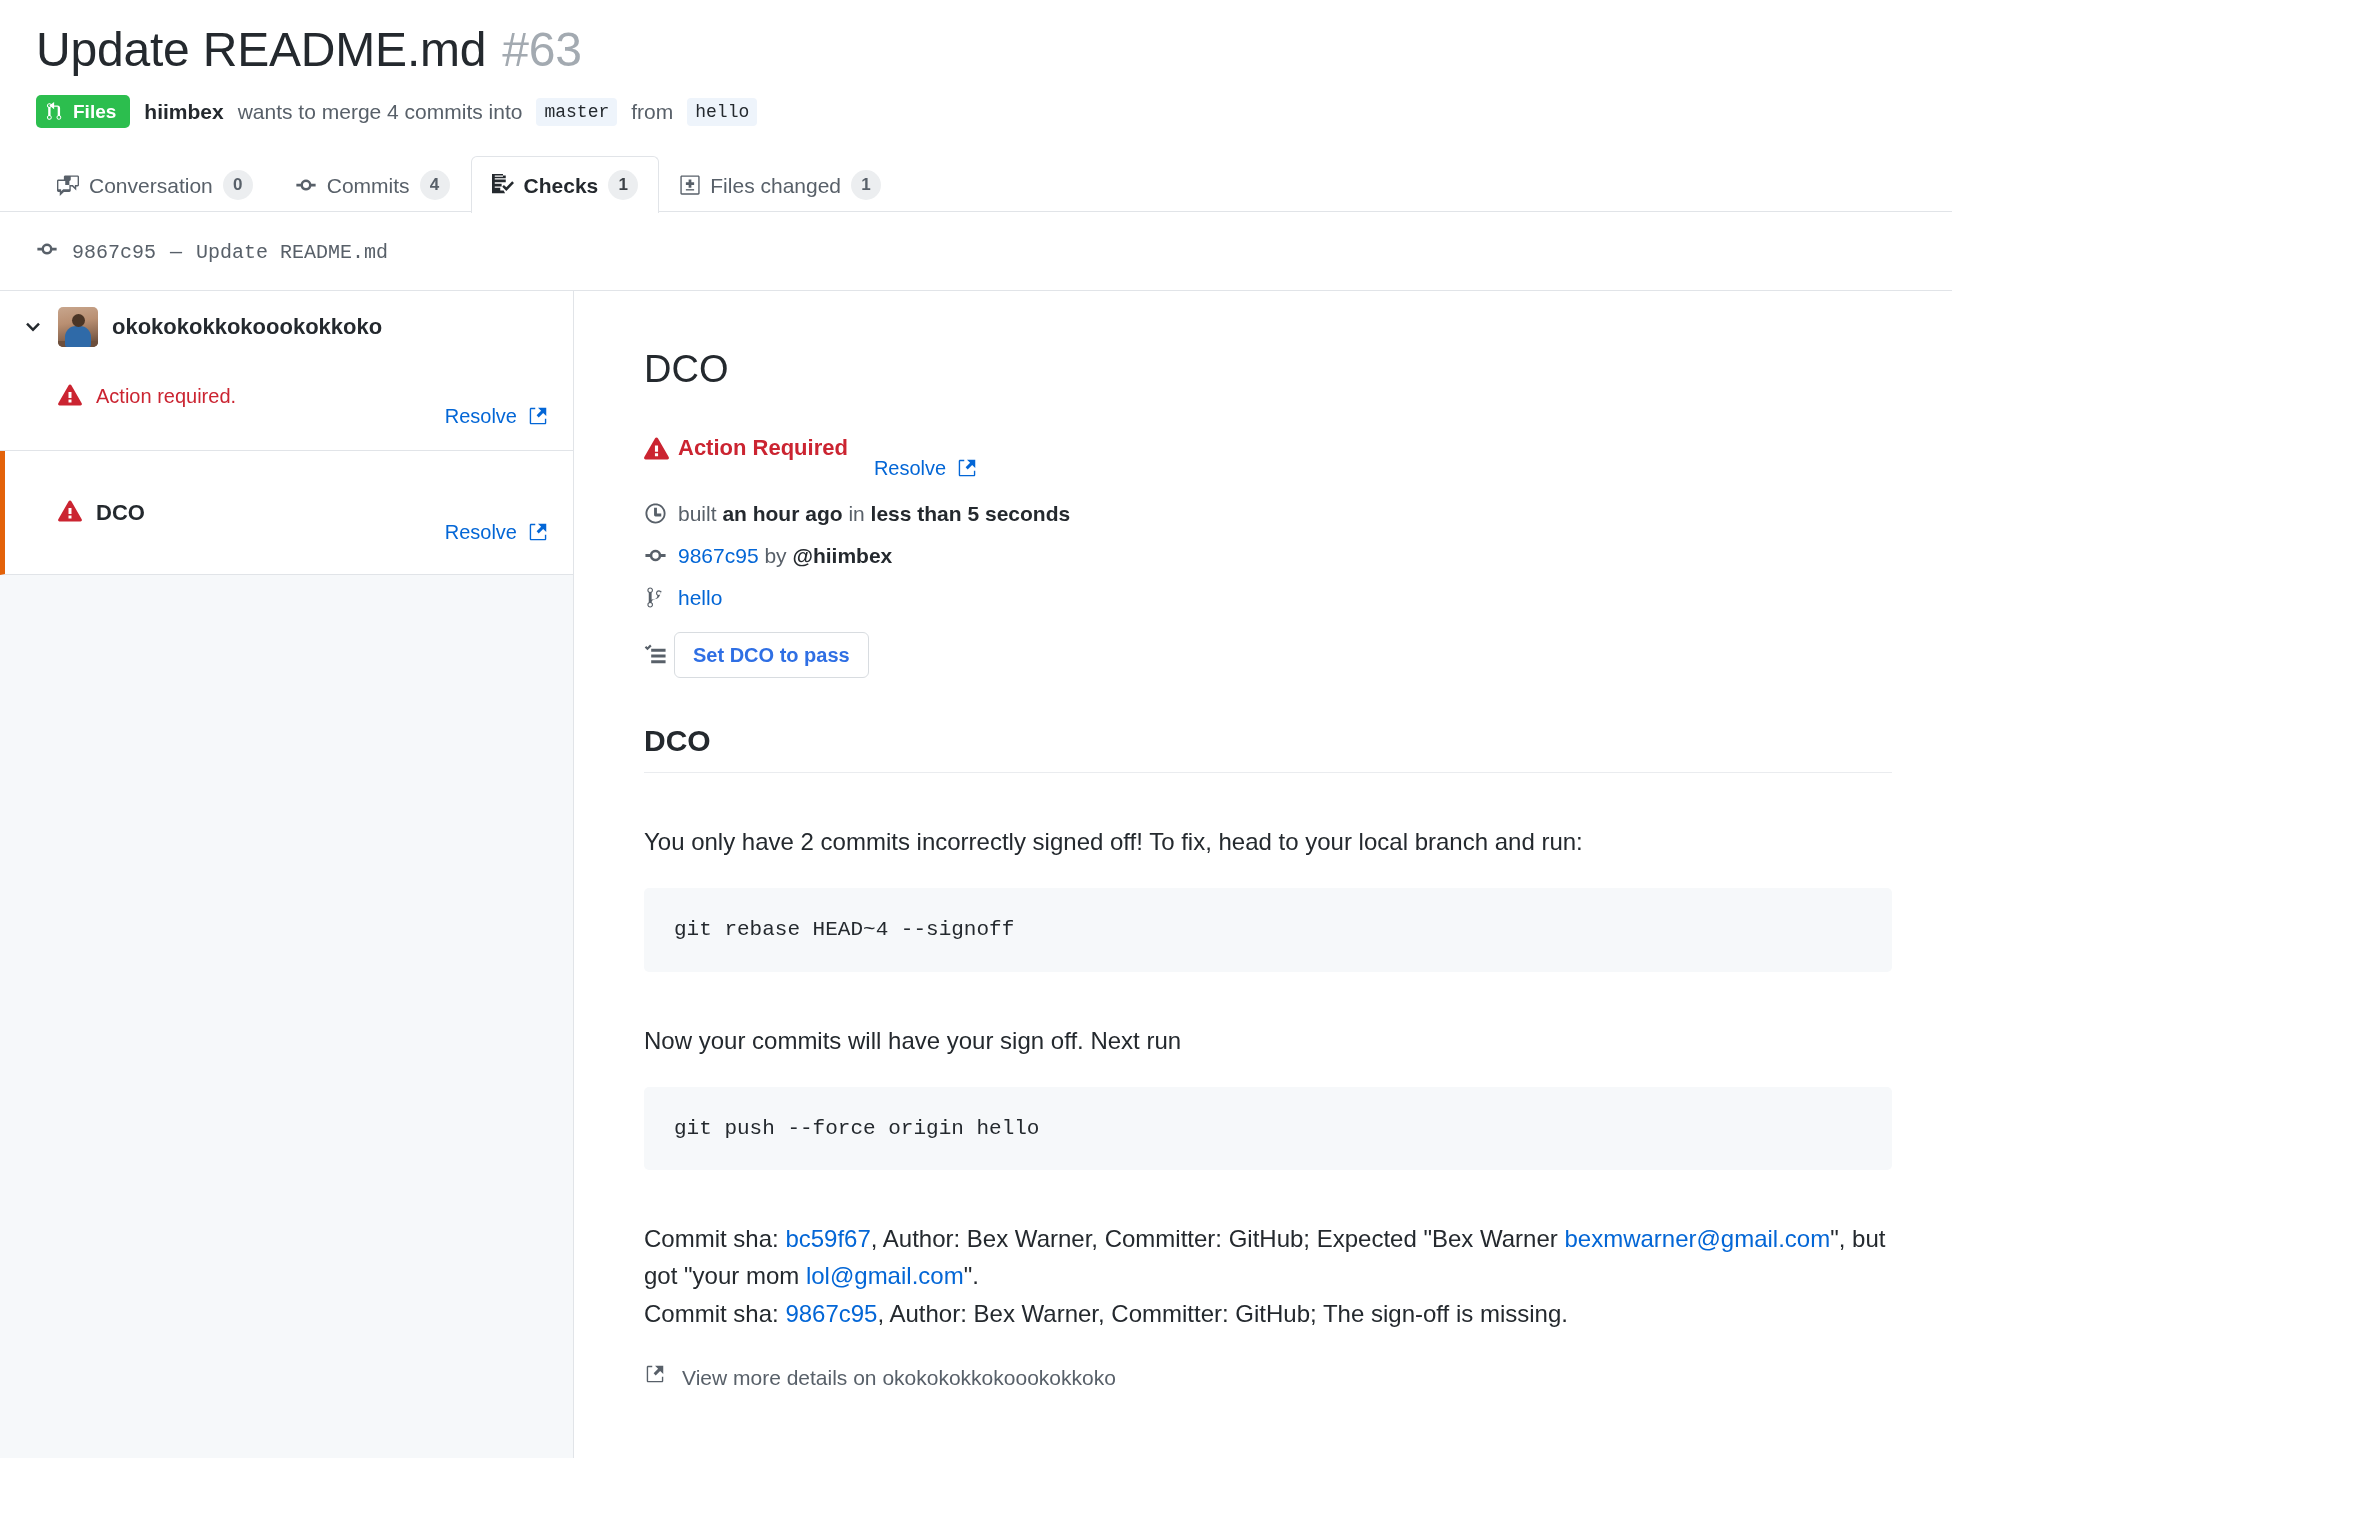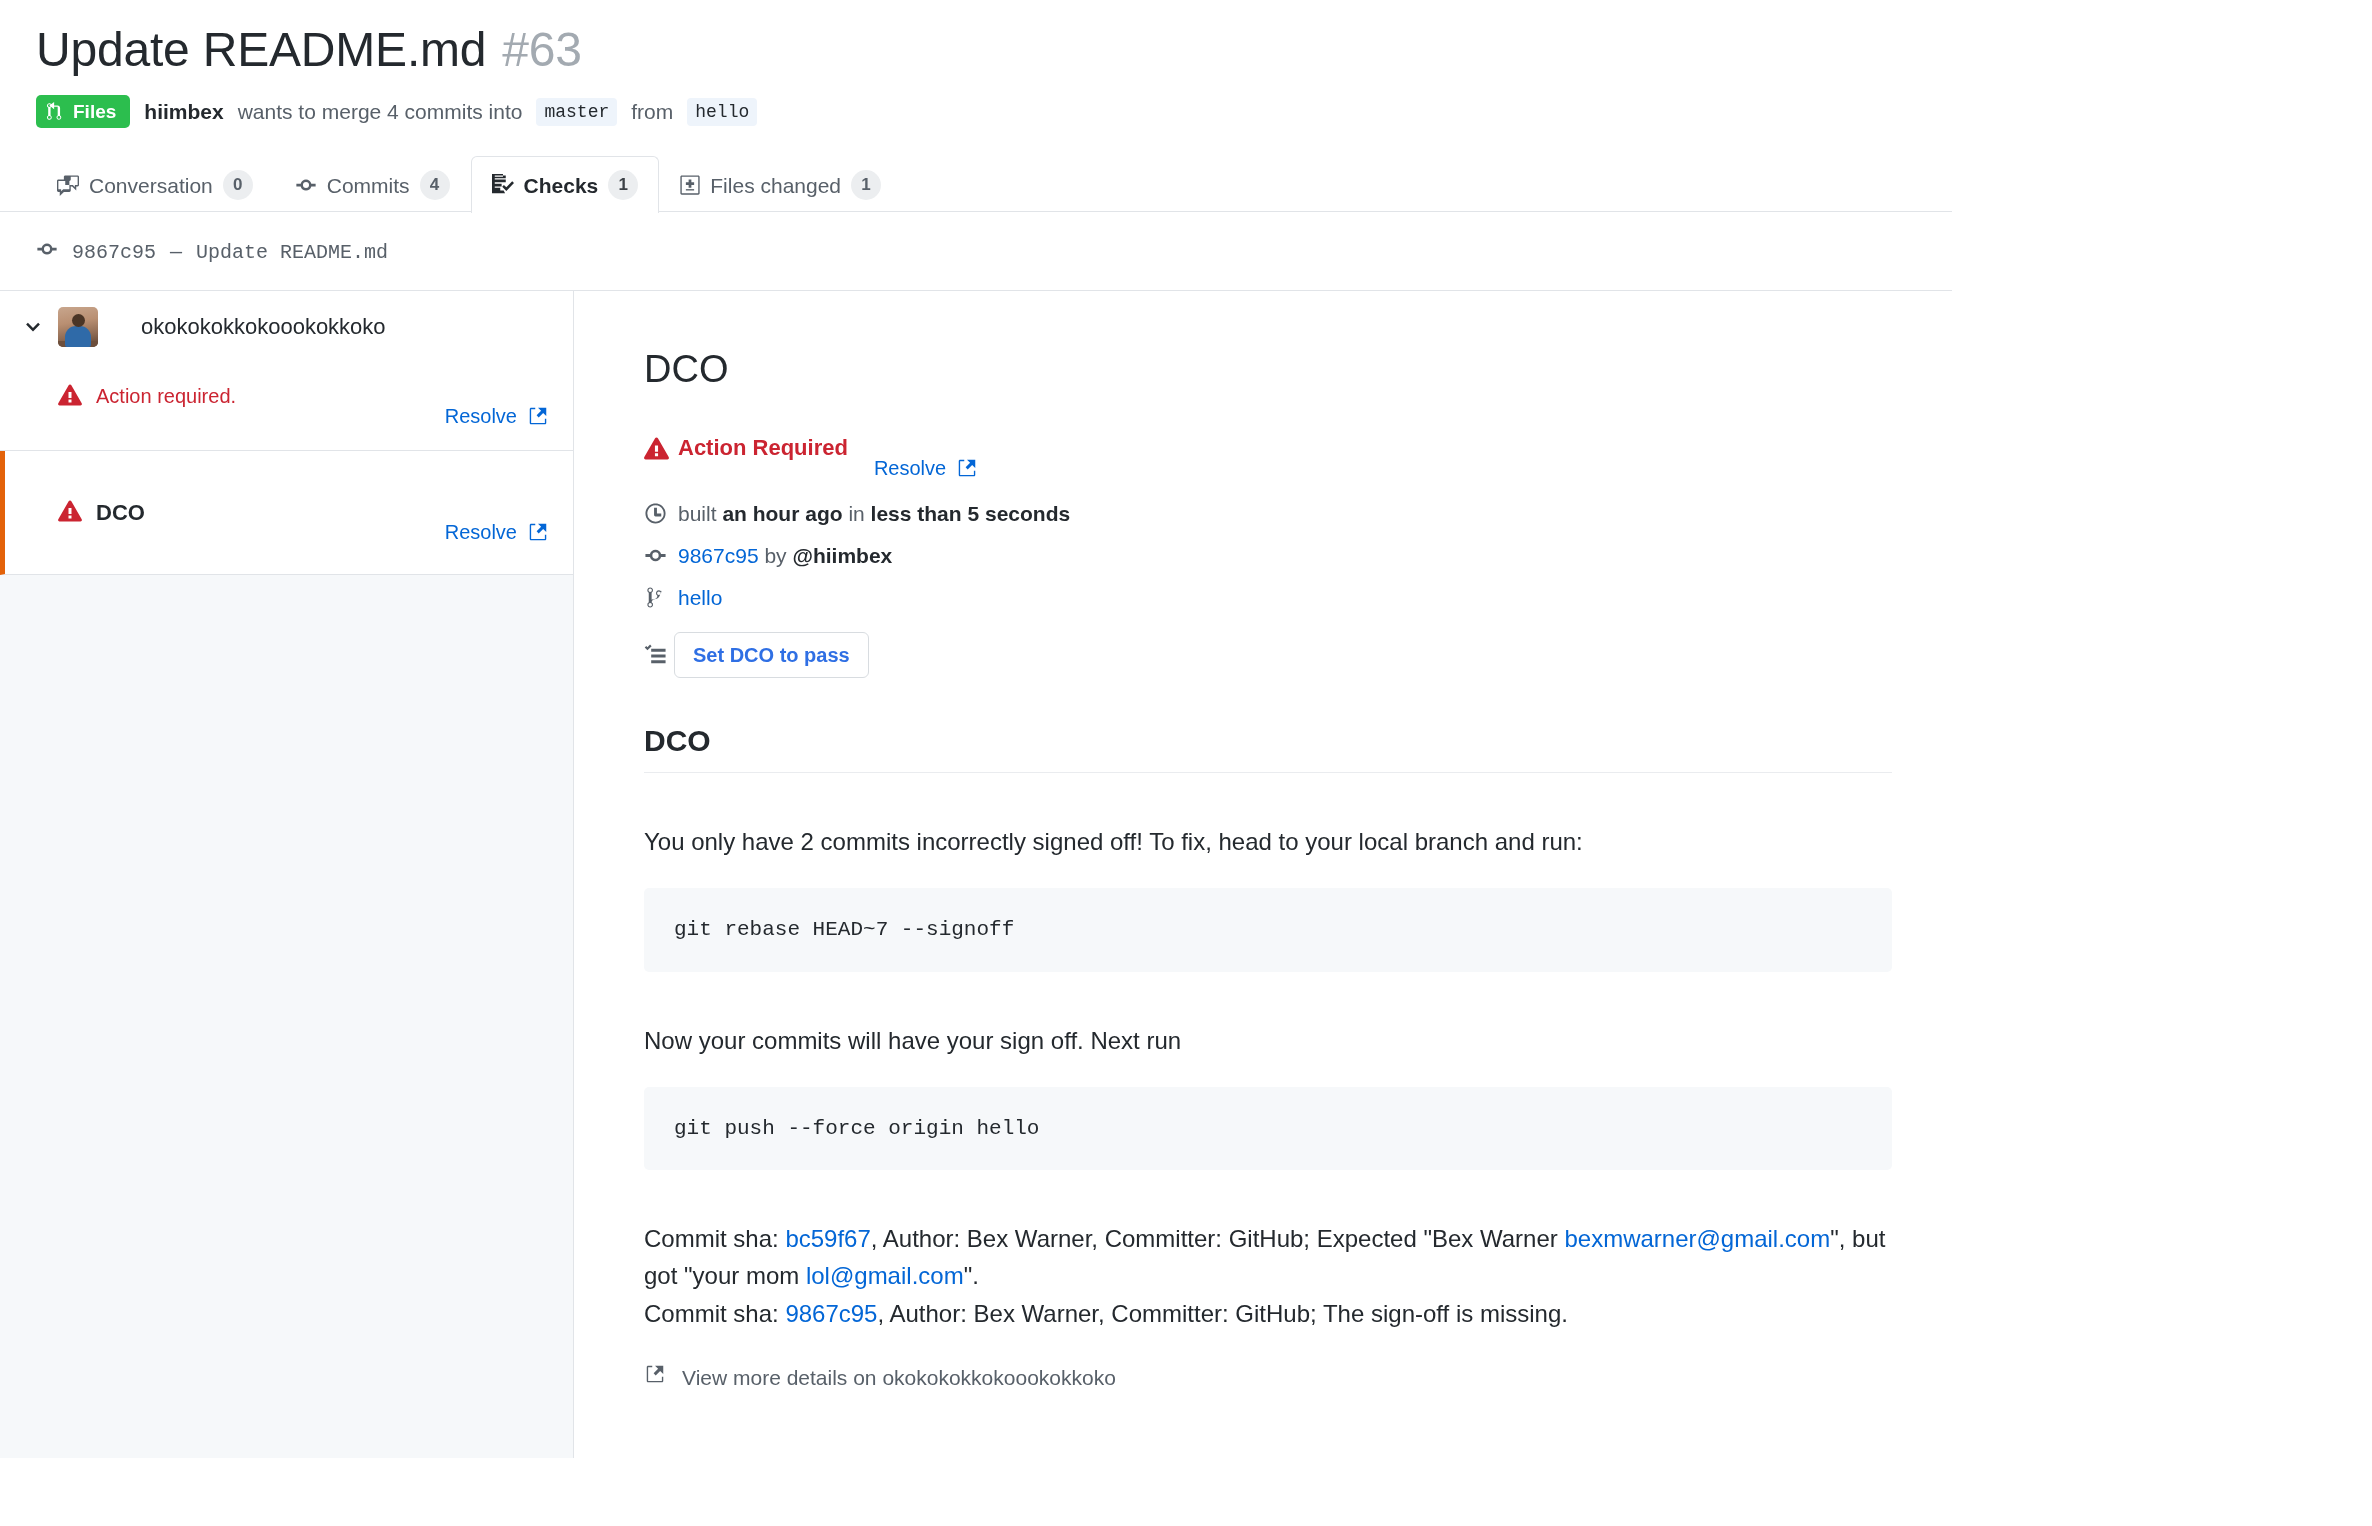--- a/index.html
+++ b/index.html
@@ -122,21 +122,21 @@
     background:#2f6aa8; border-radius: 11px 11px 2px 2px;
   }
   .avatar .av-head {
     position:absolute; left:14px; top:7px; width:13px; height:13px;
     background:#4a3526; border-radius:50%;
   }
   .avatar .av-desk {
     position:absolute; left:0; bottom:0; width:100%; height:6px;
     background:#6d4f3c;
   }
-  .group-name { font-size: 22px; font-weight: 400; color:#24292e;margin-left:29px; }
+  .group-name { font-size: 22px; font-weight: 700; color:#24292e; }
 
   .group-status {
     display:flex; align-items:center;
     padding: 14px 24px 0 58px;
   }
   .status-text { font-size: 20px; color:#cb2431; margin-left: 14px; }
   .spacer { flex: 1 1 auto; }
   .resolve-link {
     display:inline-flex; gap: 10px;
     color:#0366d6; font-size: 20px; cursor:pointer; text-decoration:none;margin-top:44px;
@@ -408,21 +408,21 @@
             <path d="M4.2 1.1l1.1 1.1L2.4 5.1 0.5 3.2l1.1-1.1 0.8 0.8 1.8-1.8z"></path>
           </svg>
         </span>
         <button class="btn-outline">Set DCO to pass</button>
       </div>
 
       <div class="section-title">DCO</div>
 
       <p class="para">You only have 2 commits incorrectly signed off! To fix, head to your local branch and run:</p>
 
-      <div class="codeblock">git rebase HEAD~7 --signoff</div>
+      <div class="codeblock">git rebase HEAD~4 --signoff</div>
 
       <p class="para">Now your commits will have your sign off. Next run</p>
 
       <div class="codeblock">git push --force origin hello</div>
 
       <p class="para">
         <span>Commit sha: </span><span class="link">bc59f67</span><span>, Author: Bex Warner, Committer: GitHub; Expected "Bex Warner </span><span class="link">bexmwarner@gmail.com</span><span>", but got "your mom </span><span class="link">lol@gmail.com</span><span>".</span><br>
         <span>Commit sha: </span><span class="link">9867c95</span><span>, Author: Bex Warner, Committer: GitHub; The sign-off is missing.</span>
       </p>
 

